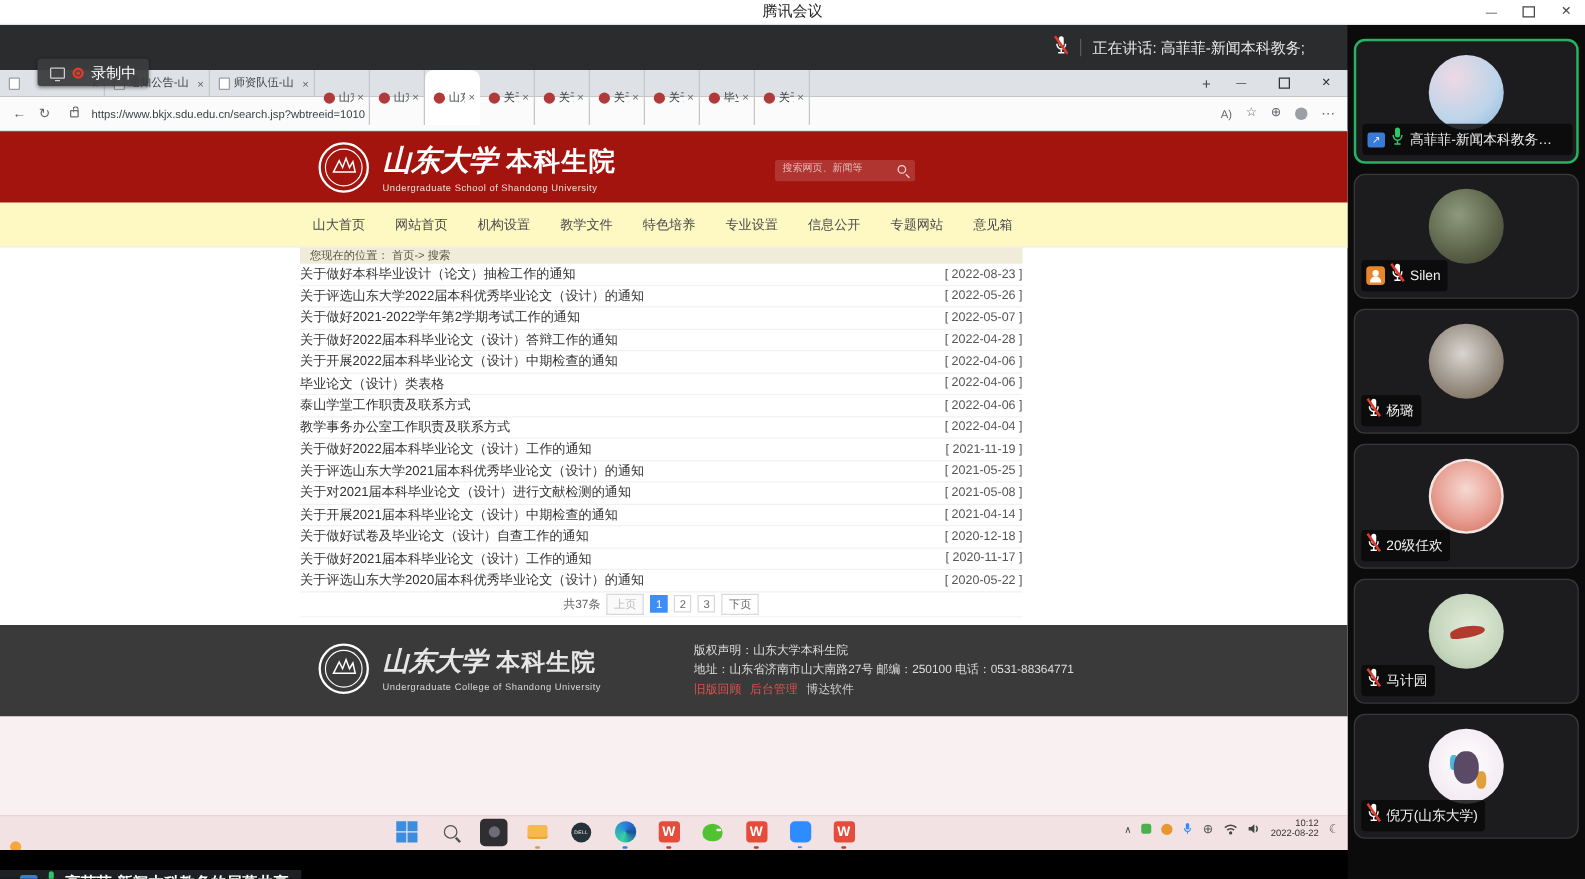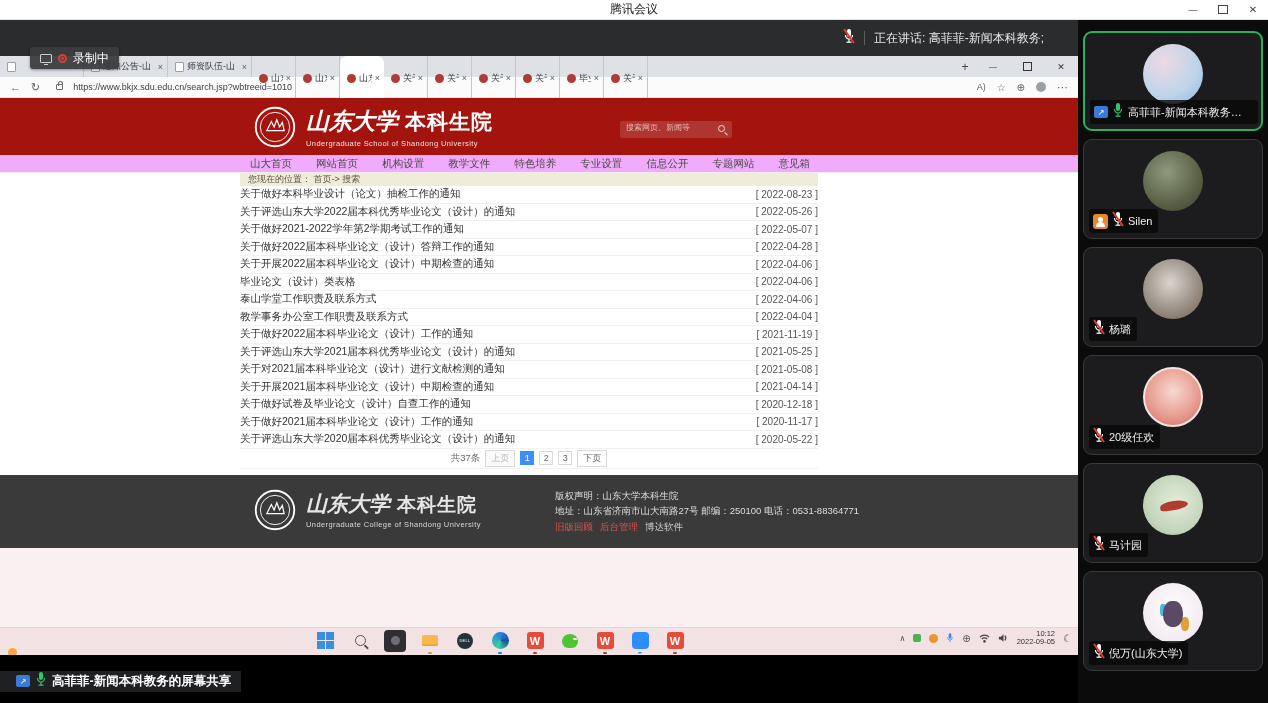--- a/index.html
+++ b/index.html
@@ -56,21 +56,21 @@
   .bw-close::before { content:"✕"; font-size:9px; }
 
   .recbadge { position:absolute; left:30px; top:-9px; height:22px; background:rgba(58,60,62,.95); border-radius:3px;
     display:flex; align-items:center; gap:6px; padding:0 10px; z-index:6; box-shadow:0 1px 3px rgba(0,0,0,.4); }
   .rec-monitor { width:12px; height:9px; border:1px solid #cfcfcf; border-radius:1px; position:relative; }
   .rec-monitor::after { content:""; position:absolute; left:3px; right:3px; bottom:-3px; height:1px; background:#cfcfcf; }
   .rec-dot { width:9px; height:9px; border:2px solid #e23b2e; border-radius:50%; position:relative; }
   .rec-dot::after { content:""; position:absolute; inset:1px; background:#e23b2e; border-radius:50%; }
   .rec-text { color:#fff; font-size:12px; }
 
-  .toolbar { height:21px; background:#fbfbfc; border-bottom:1px solid #e4e4e4; display:flex; align-items:center;
+  .toolbar { height:28px; background:#fbfbfc; border-bottom:1px solid #e4e4e4; display:flex; align-items:center;
     padding:0 10px; gap:10px; flex:0 0 auto; }
   .nav-ico { color:#5f6368; font-size:11px; cursor:pointer; }
   .back-icon::before { content:"←"; }
   .refresh-icon::before { content:"↻"; }
   .lock-icon { width:7px; height:6px; border:1px solid #6b6f73; border-radius:1px; position:relative; margin-left:6px; }
   .lock-icon::before { content:""; position:absolute; top:-4px; left:1px; width:3px; height:4px;
     border:1px solid #6b6f73; border-bottom:none; border-radius:3px 3px 0 0; }
   .urltext { font-size:9px; color:#3a3f44; }
   .tb-right { margin-left:auto; display:flex; align-items:center; gap:11px; color:#5f6368; font-size:9px; }
   .readaloud-icon::before { content:"A\0029"; font-size:9px; }
@@ -90,21 +90,21 @@
   .zh-unit { font-weight:bold; font-size:21px; letter-spacing:1px; }
   .brand-en { font-size:7.5px; letter-spacing:.4px; margin-top:2px; color:#f3dede; }
   .searchbox { position:absolute; left:620px; top:23px; width:112px; height:17px; background:rgba(255,255,255,.14);
     border:none; border-radius:2px; padding:0 20px 4px 6px; font-size:8px; color:#fff; }
   .searchbox::placeholder { color:#e3bcb9; }
   .search-glass { position:absolute; left:718px; top:27px; width:7px; height:7px; border:1px solid #f0d9d7;
     border-radius:50%; }
   .search-glass::after { content:""; position:absolute; left:6px; top:6px; width:4px; height:1px;
     background:#f0d9d7; transform:rotate(45deg); transform-origin:0 0; }
 
-  .navrow { height:18px; background:#f0abfc; border-bottom:1px solid #eee; display:flex; align-items:center; }
+  .navrow { height:36px; background:#fef9c3; border-bottom:1px solid #eee; display:flex; align-items:center; }
   .navlinks { width:560px; margin-left:250px; display:flex; justify-content:space-between; }
   .navlink { font-size:10.5px; color:#4a4a4a; text-decoration:none; cursor:pointer; }
 
   .content { width:578px; margin-left:240px; }
   .breadcrumb { height:13px; background:#f1ecd9; font-size:9px; color:#5c5644; padding:1px 8px; line-height:11px; }
   .notice { height:17.5px; display:flex; align-items:center; justify-content:space-between;
     border-bottom:1px solid #f1f1f1; cursor:pointer; }
   .notice-title { font-size:10.5px; color:#333; white-space:nowrap; overflow:hidden; }
   .notice-date { font-size:10px; color:#555; flex:0 0 auto; }
   .notice-date::before { content:"[ "; } .notice-date::after { content:" ]"; }
@@ -502,21 +502,21 @@
                 </svg>
             </span>
             <span class="tr">
               <svg class="glyph" viewBox="0 0 12 10">
                   <path d="M1 3.5h2.2L6 1v8L3.2 6.5H1z" fill="#444" stroke="none"></path>
                   <path d="M7.5 2.5a4 4 0 0 1 0 5"></path>
                 </svg>
             </span>
             <span class="clock">
               <div>10:12</div>
-              <div>2022-09-05</div>
+              <div>2022-08-22</div>
             </span>
             <span class="tr moon-icon"></span>
           </div>
         </div>
       </div>
 
       <div class="blackband">
         <div class="sharepill">
           <span class="share-badge"></span>
           <span class="mic-on">

